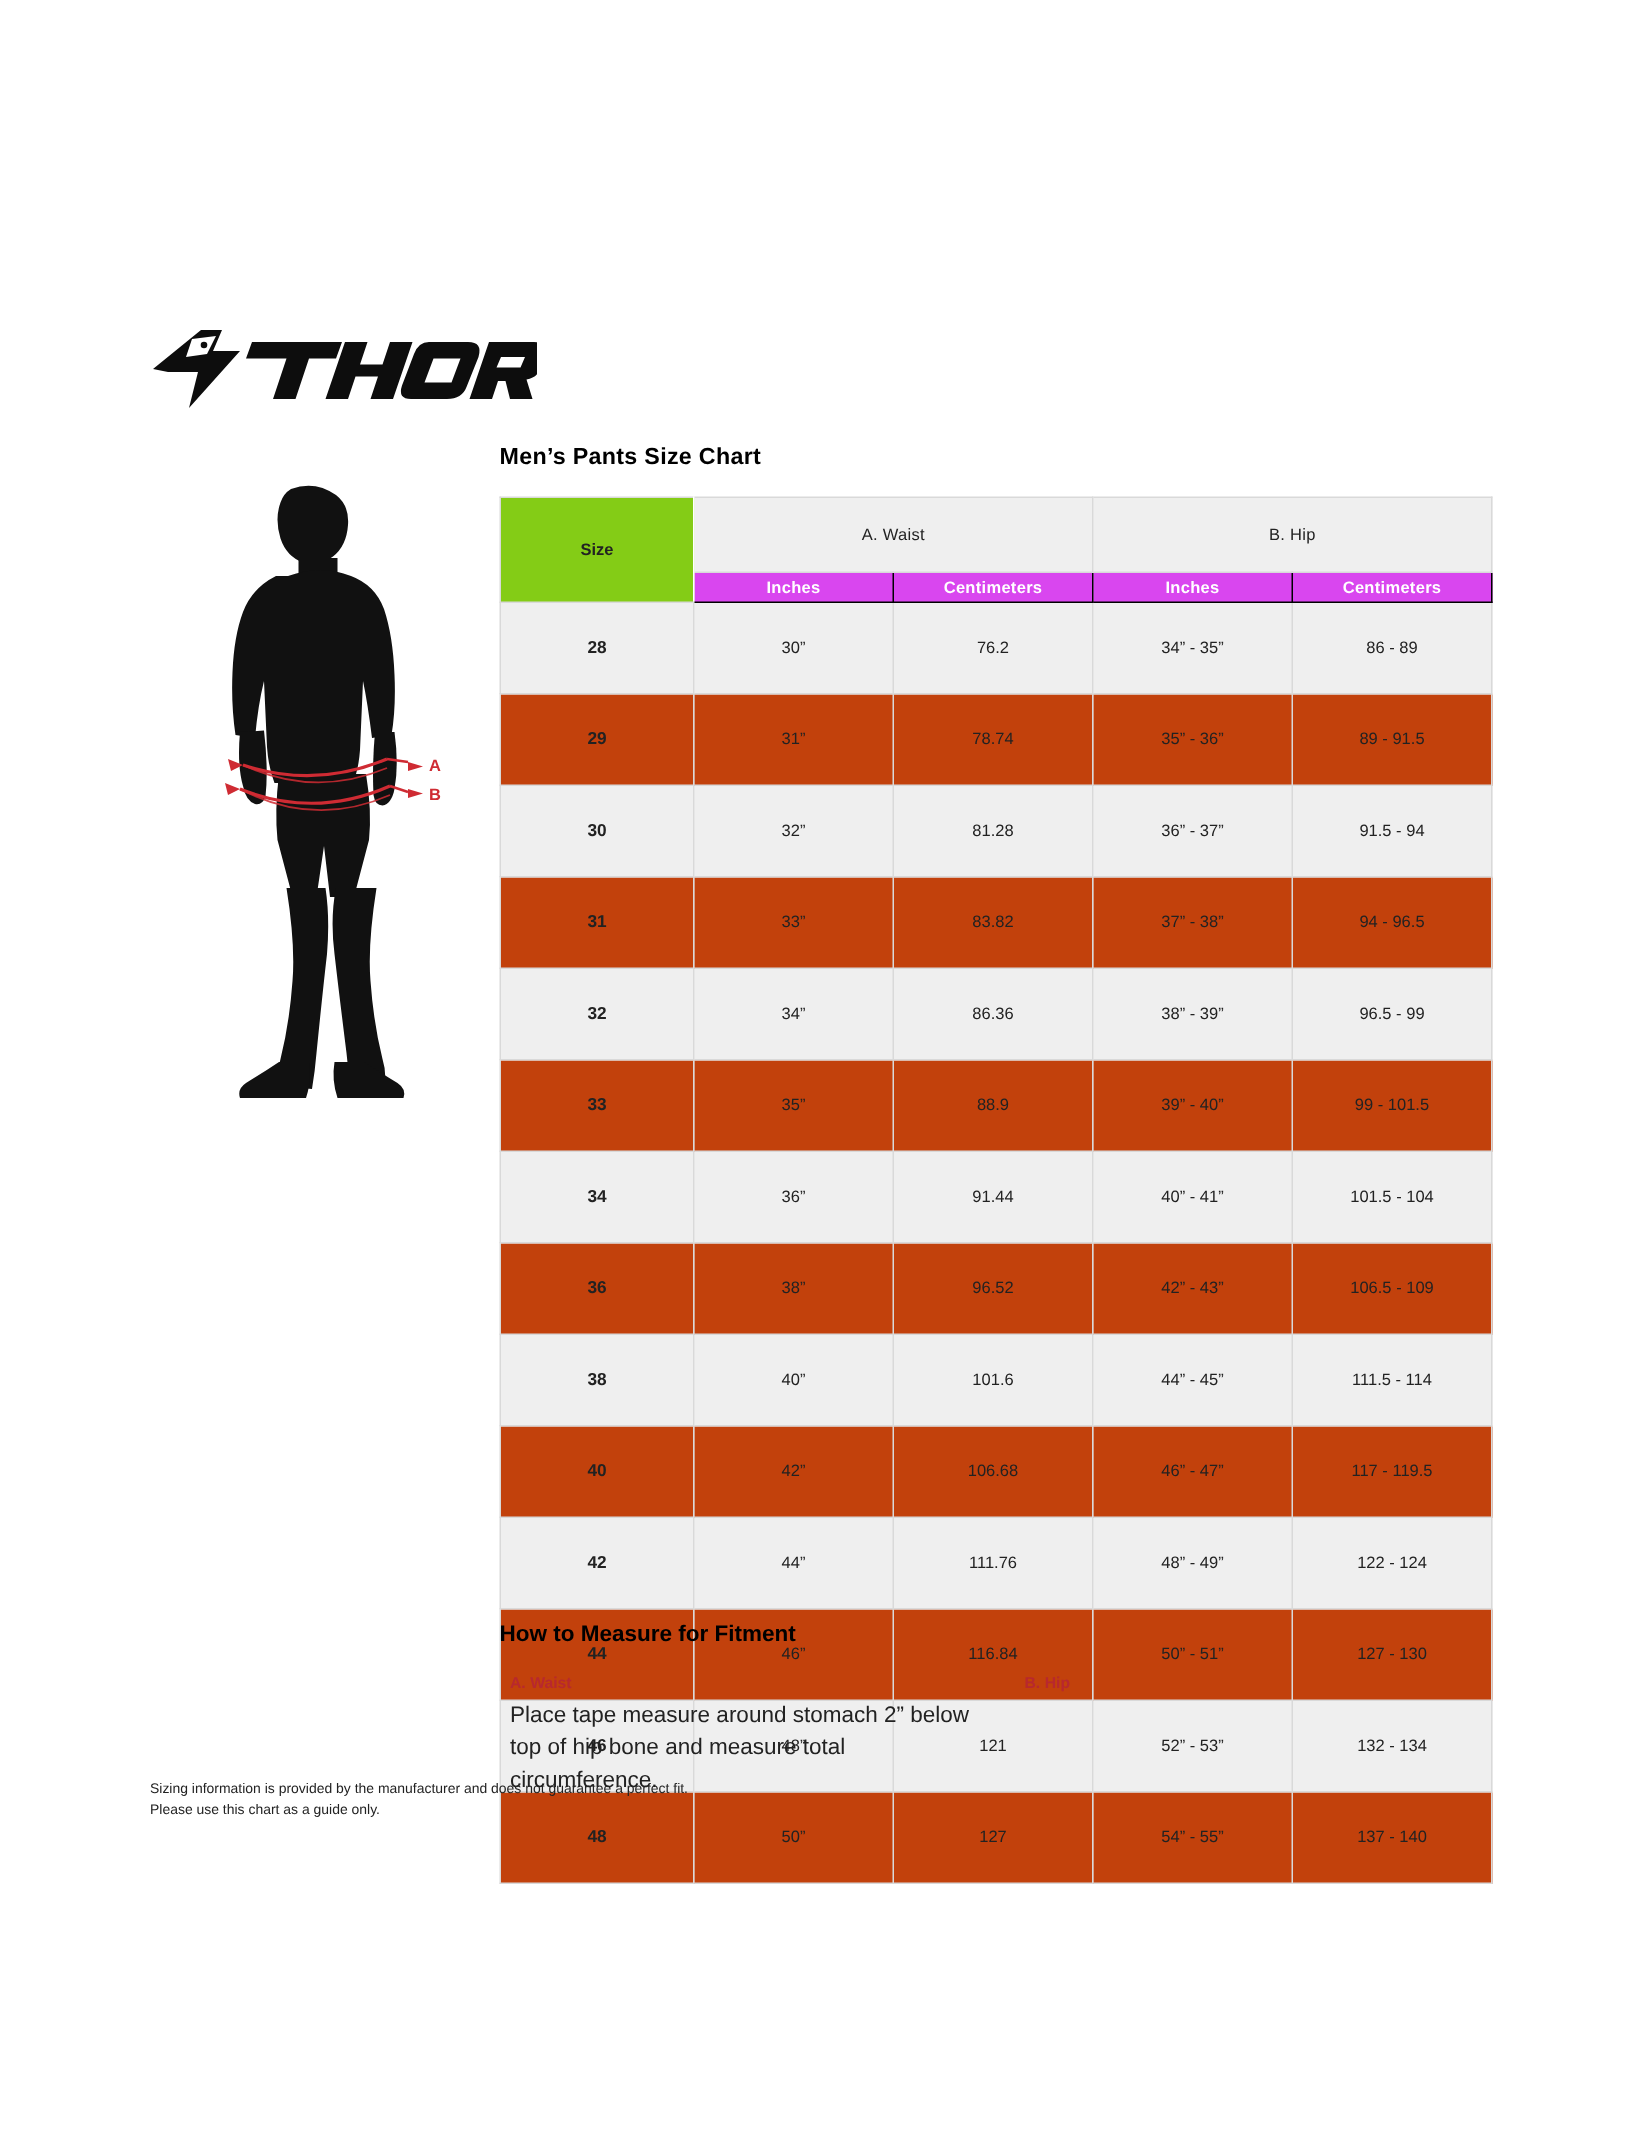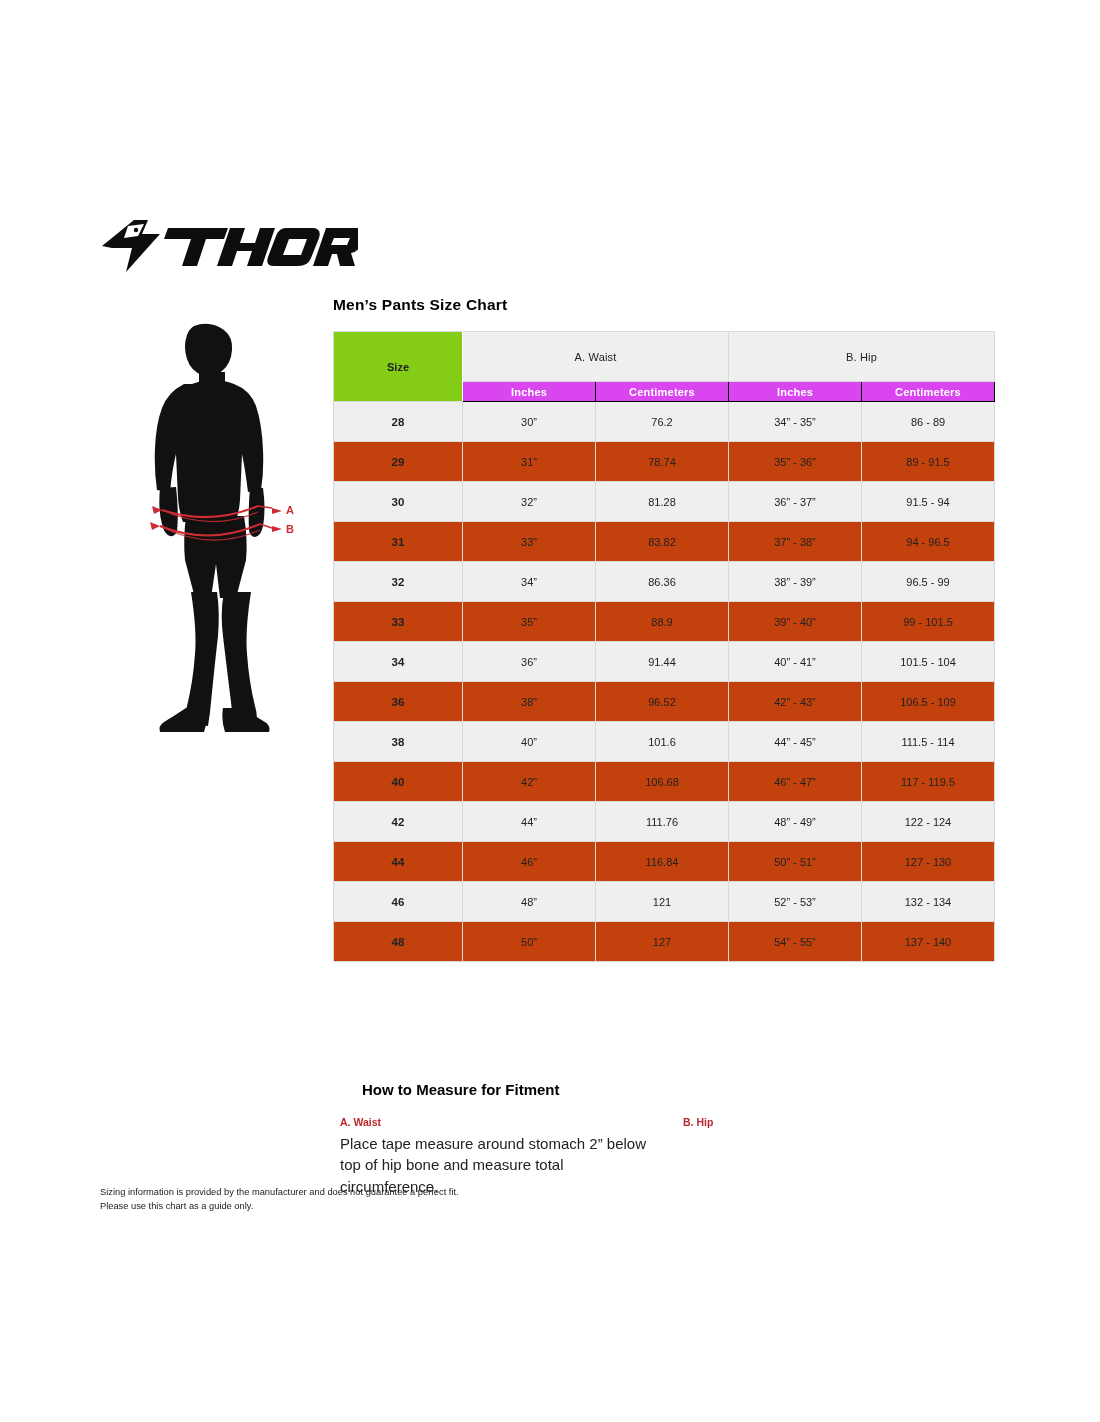--- a/index.html
+++ b/index.html
@@ -86,38 +86,37 @@
   .hdr-sub {
     background: #d946ef;
     color: #fff !important;
     font-weight: bold;
     font-size: 9.5px;
     height: 19px;
     border: 1px solid #000 !important;
     letter-spacing: 0.2px;
   }
   .hdr-sub.sep-left { border-left: 1px solid #fff !important; margin-top: 20px; }
-  tbody tr { height: 40px; }
+  tbody tr { height: 61px; }
   tbody tr.even td { background: #efefef; }
   tbody tr.odd td { background: #c2410c; }
   tbody td.size-cell { font-weight: bold; font-size: 11.5px; }
   tbody td { font-size: 11px; }
   .col-w { width: 119px; }
   .col-h { width: 132px; }
   .col-hc { width: 142px; }
 
   
   .howto-title {
     position: absolute;
     left: 333px;
     top: 1081px;
     font-size: 15px;
     font-weight: bold;
     color: #000;
-    margin-left: 29px;
   }
   .measure-col {
     position: absolute;
     width: 310px;
   }
   .measure-col.left { left: 340px; top: 1116px; }
   .measure-col.right { left: 683px; top: 1116px; }
   .measure-head {
     font-size: 10.5px;
     font-weight: bold;

